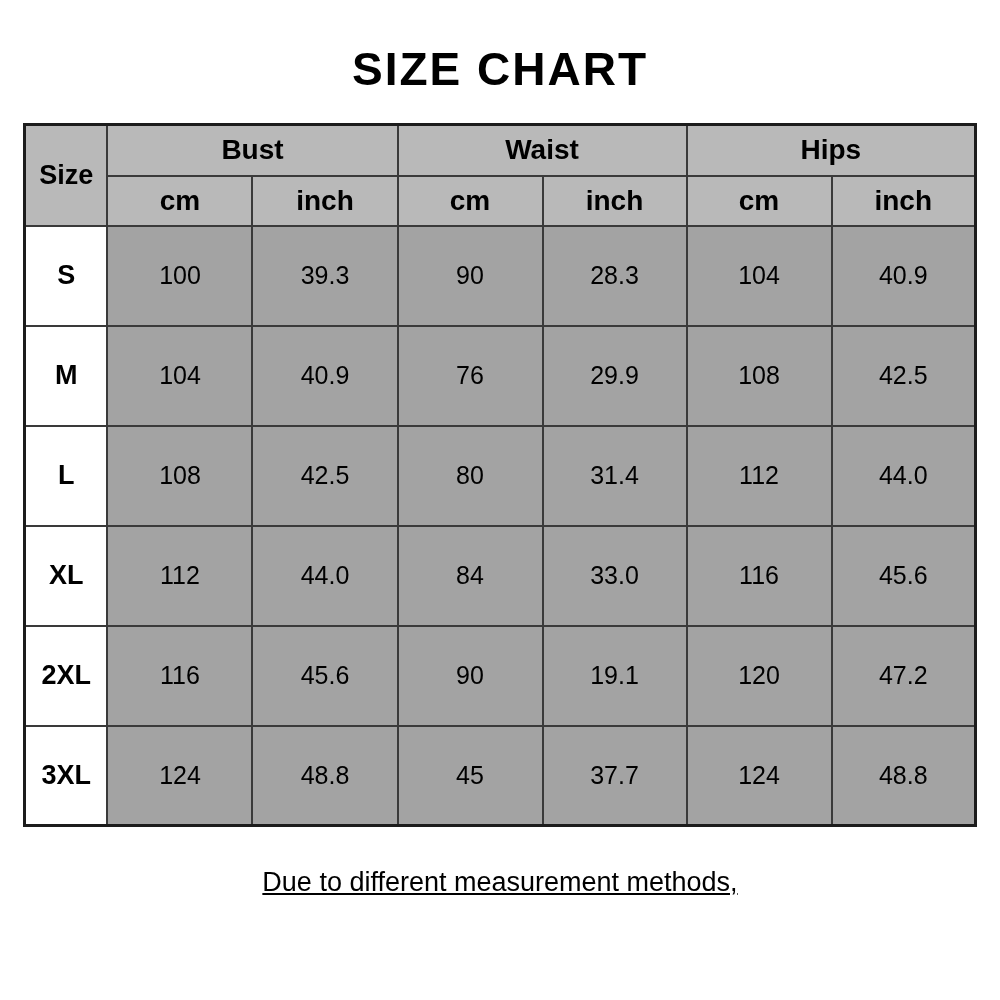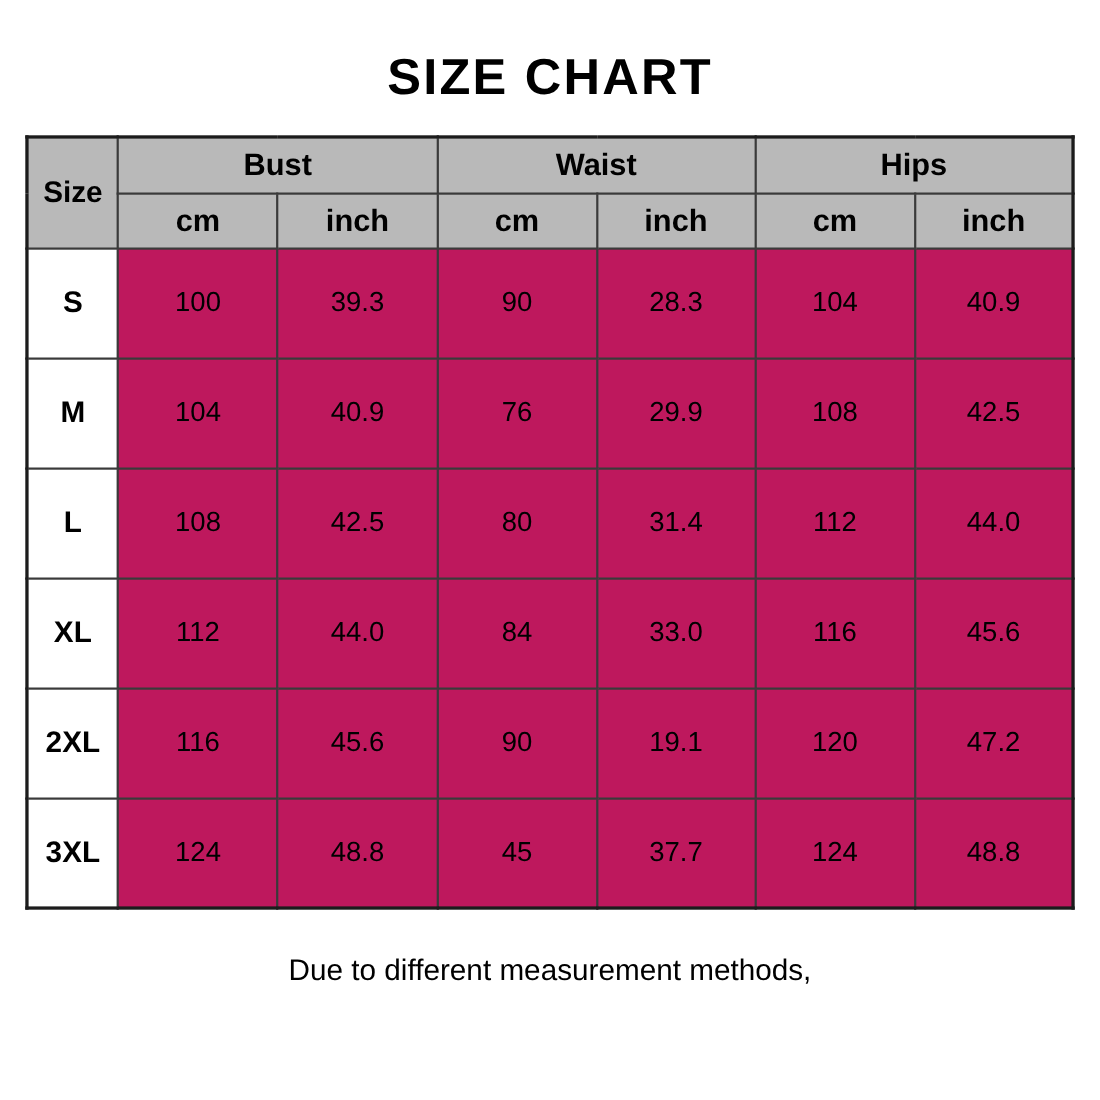--- a/index.html
+++ b/index.html
@@ -32,27 +32,28 @@
     text-align: center;
     vertical-align: middle;
     padding: 0;
   }
   .size-table thead th { background: #b9b9b9; }
   .size-table .group-row th { height: 49px; font-size: 28px; font-weight: bold; }
   .size-table .unit-row th  { height: 48px; font-size: 28px; font-weight: bold; }
   .size-table thead th.size-h { font-size: 27px; font-weight: bold; }
   .size-table tbody tr { height: 100px; }
   .size-table tbody th { font-size: 27px; font-weight: bold; background: #ffffff; }
-  .size-table tbody td { font-size: 25px; font-weight: normal; background: #be185d; }
+  .size-table tbody td { font-size: 25px; font-weight: normal; background: #a3a3a3; }
   .footnote {
     margin-top: 36px;
     text-align: center;
     font-size: 27px;
     line-height: 39px;
     color: #000000;
+    text-decoration: underline;
   }
 </style>
 </head>
 <body>
 
 <div class="page">
 
   <h1 class="title">SIZE CHART</h1>
 
   <table class="size-table">

